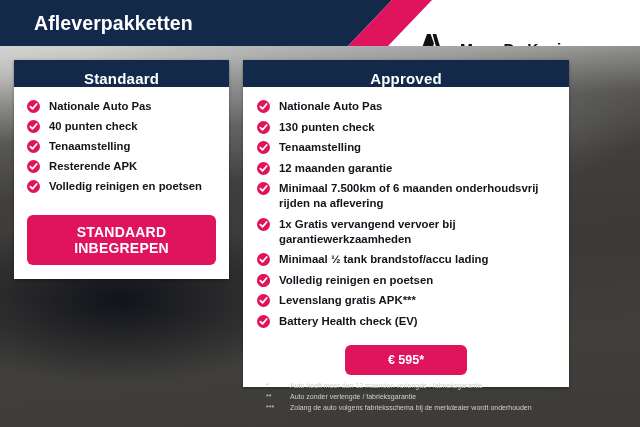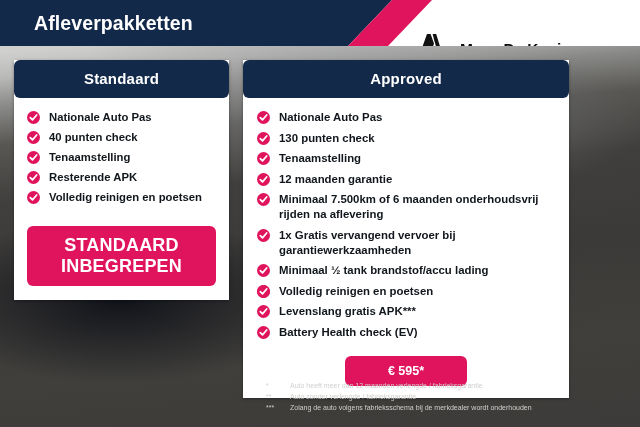--- a/index.html
+++ b/index.html
@@ -91,23 +91,22 @@
   }
   .card-standard { left: 14px; top: 60px; width: 215px; }
   .card-approved { left: 243px; top: 60px; width: 326px; }
 
   .card-head {
     background: #12294a;
     color: #ffffff;
     text-align: center;
     font-size: 15px;
     font-weight: bold;
-    padding: 10px 6px 11px;
+    padding: 10px 6px 0;
     letter-spacing: 0.2px;
-    border-radius: 6px;
   }
   .card-body { padding: 12px 13px 14px 13px; }
   .card-approved .card-body { padding: 12px 14px 10px 14px; }
 
   
   ul.features {
     list-style: none;
     margin: 0;
     padding: 0;
   }
@@ -139,21 +138,21 @@
     font-family: "Liberation Sans", sans-serif;
     font-weight: bold;
     text-align: center;
     cursor: pointer;
   }
   .btn-standard {
     display: block;
     width: 100%;
     margin-top: 21px;
     padding: 9px 15px;
-    font-size: 18px;
+    font-size: 14px;
     letter-spacing: 0.2px;
   }
   .price-row {
     display: flex;
     justify-content: center;
     gap: 16px;
     margin-top: 16px;
     margin-bottom: 2px;
   }
   .btn-price {

